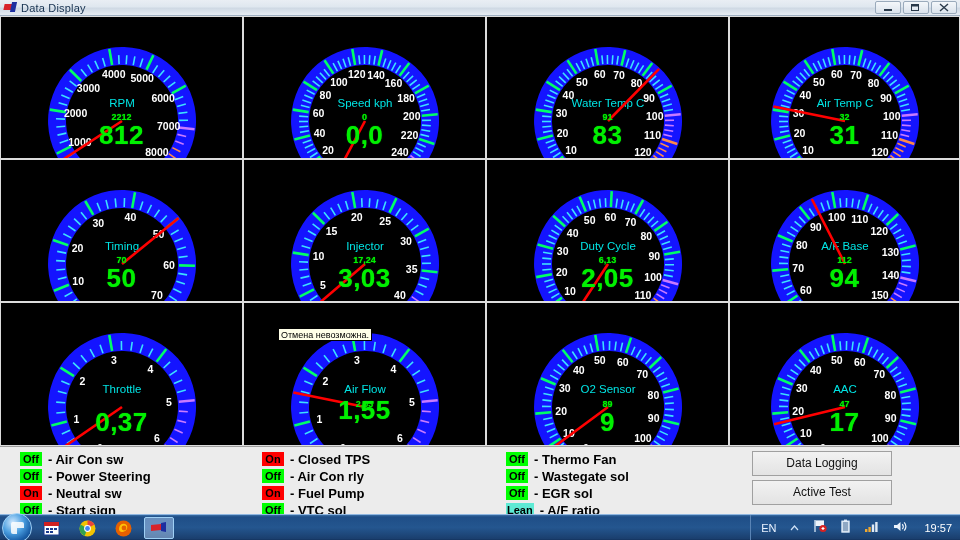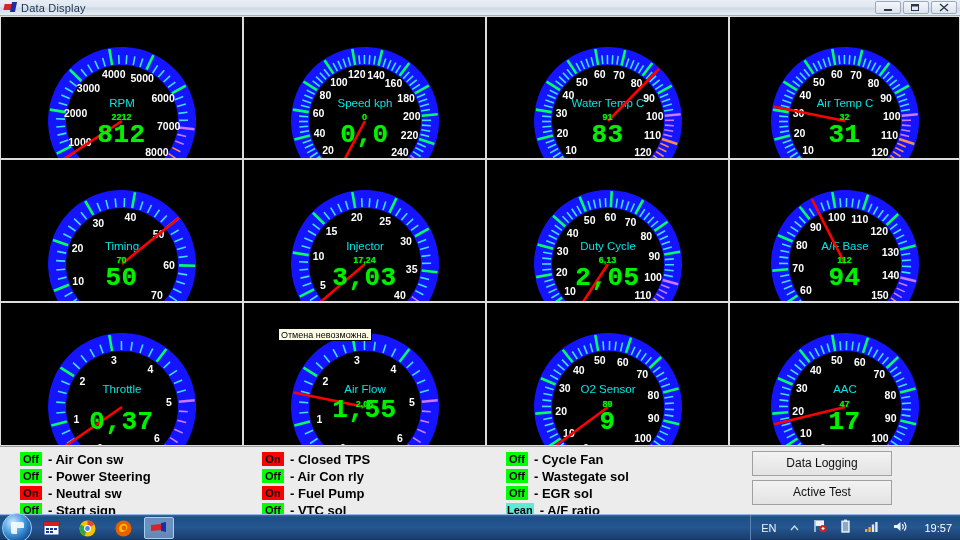--- a/index.html
+++ b/index.html
@@ -44,21 +44,21 @@
     overflow: hidden;
   }
   .gauge-svg { position:absolute; left:50%; top:0; transform: translateX(-50%); }
 
   .digital {
     position: absolute; left: 0; right: 0; text-align: center;
     color: #00f000; font-weight: bold;
     font-family: "Liberation Sans", sans-serif;
     text-shadow: 0 0 1px #00c000;
   }
-  .d-big { font-size: 26px; letter-spacing: .5px; font-family: Liberation Mono, monospace; }
+  .d-big { font-size: 26px; letter-spacing: .5px; }
   .d-small { font-size: 9px; font-weight: bold; }
 
   .tooltip {
     position:absolute; background:#ffffe8; border:1px solid #000;
     font-size: 9px; color:#000; padding: 0 2px; white-space: nowrap;
     line-height: 12px; height: 13px; z-index: 20;
     font-family: "Liberation Sans", sans-serif;
   }
 
   
@@ -983,21 +983,21 @@
           <span class="st-label">- Fuel Pump</span>
         </div>
         <div class="st-row">
           <span class="chip off">Off</span>
           <span class="st-label">- VTC sol</span>
         </div>
       </div>
     <div class="st-col" id="stcol2" style="left:506px;">
         <div class="st-row">
           <span class="chip off">Off</span>
-          <span class="st-label">- Cycle Fan</span>
+          <span class="st-label">- Thermo Fan</span>
         </div>
         <div class="st-row">
           <span class="chip off">Off</span>
           <span class="st-label">- Wastegate sol</span>
         </div>
         <div class="st-row">
           <span class="chip off">Off</span>
           <span class="st-label">- EGR sol</span>
         </div>
         <div class="st-row">

